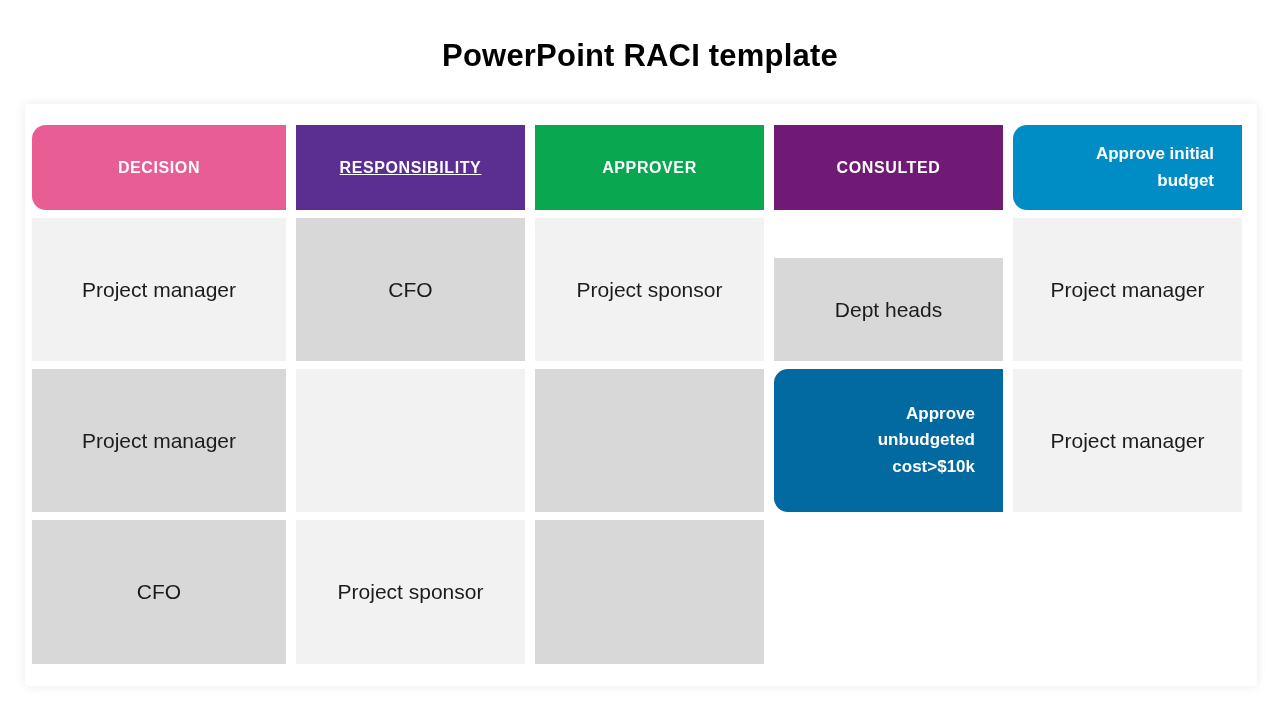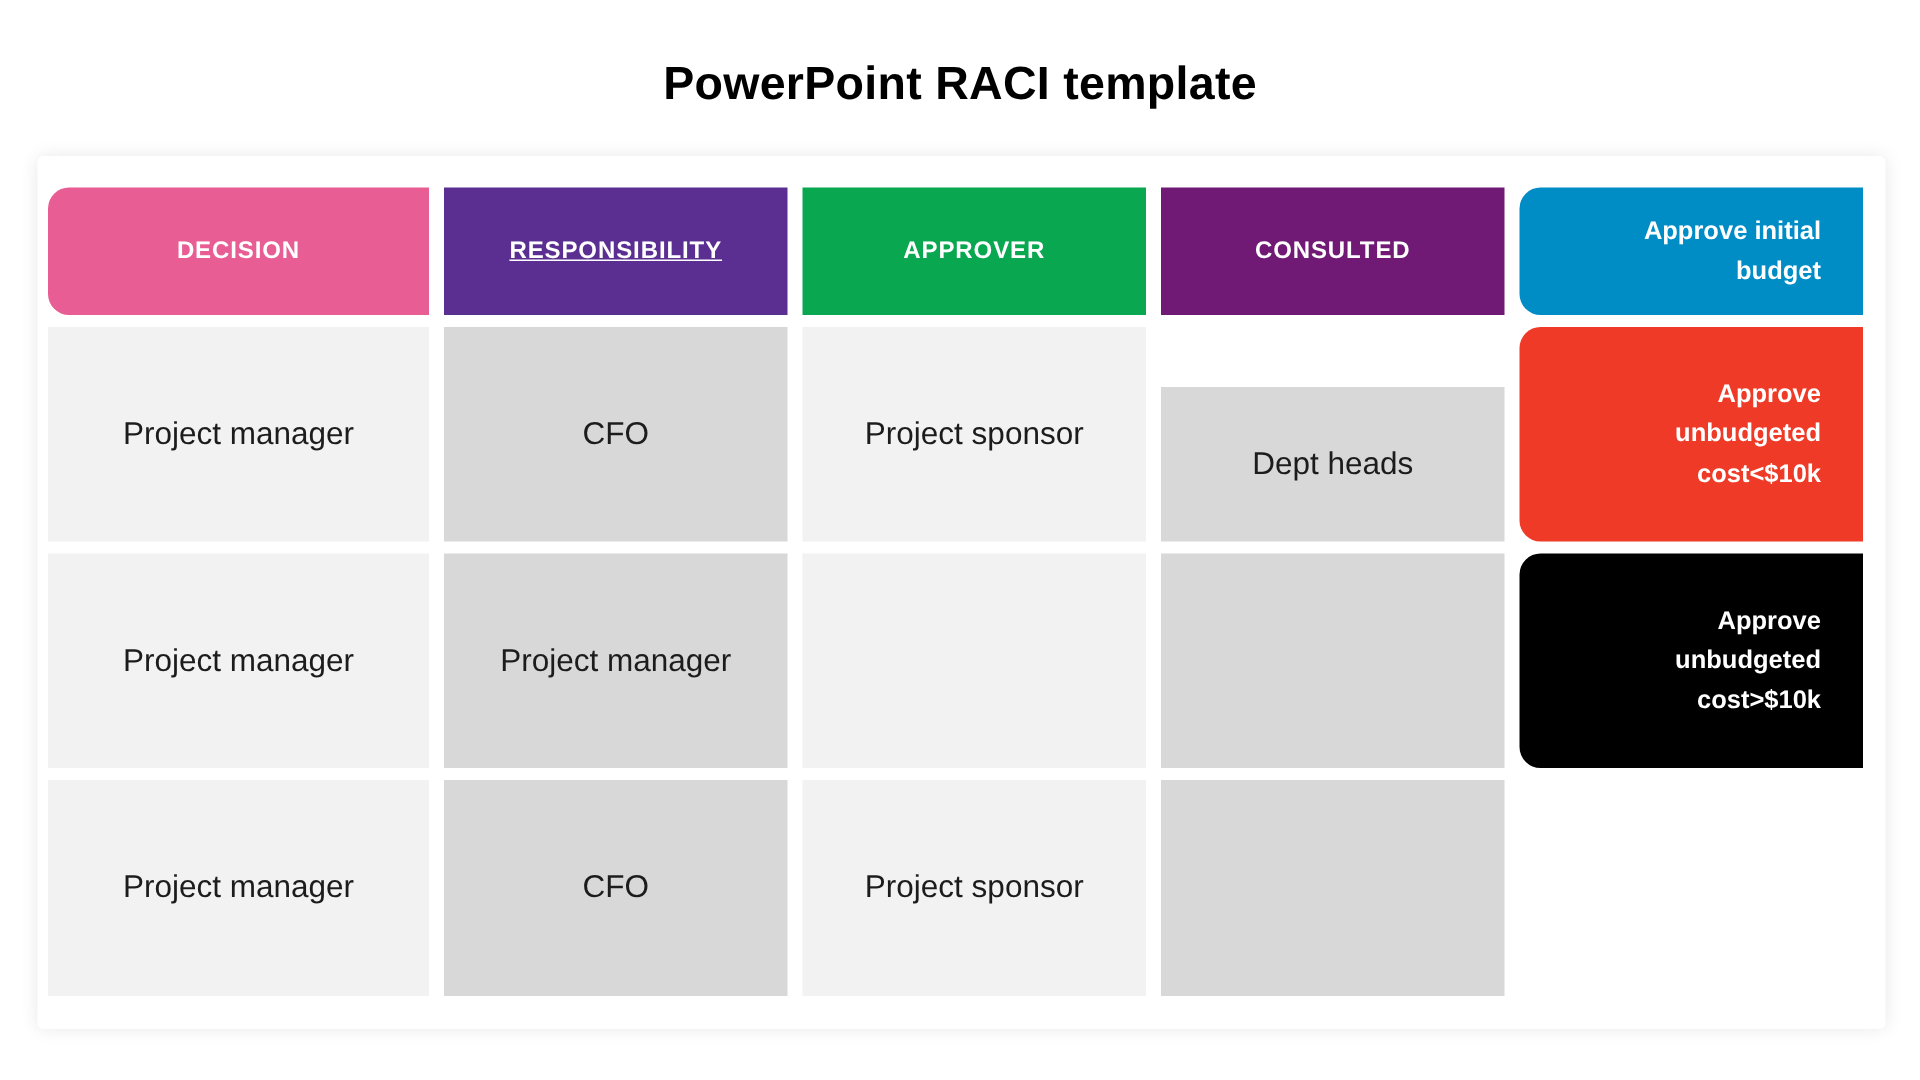--- a/index.html
+++ b/index.html
@@ -99,27 +99,26 @@
       <div class="hcell" style="background: rgb(91, 47, 146); text-decoration: underline;">RESPONSIBILITY</div>
       <div class="hcell" style="background: rgb(9, 168, 80);">APPROVER</div>
       <div class="hcell" style="background: #701a75;">CONSULTED</div>
 
       <div class="dcell" style="background: rgb(0, 140, 197);">Approve initial budget</div>
       <div class="cell" style="background: rgb(242, 242, 242);">Project manager</div>
       <div class="cell" style="background: rgb(216, 216, 216);">CFO</div>
       <div class="cell" style="background: rgb(242, 242, 242);">Project sponsor</div>
       <div class="cell" style="background: rgb(216, 216, 216); margin-top: 40px;">Dept heads</div>
 
-      <div class="dcell" style="background: rgb(238, 58, 38);">Approve unbudgeted cost&lt;$10k</div>
       <div class="cell" style="background: rgb(242, 242, 242);">Project manager</div>
       <div class="cell" style="background: rgb(216, 216, 216);">Project manager</div>
       <div class="cell" style="background: rgb(242, 242, 242);"></div>
       <div class="cell" style="background: rgb(216, 216, 216);"></div>
 
-      <div class="dcell" style="background: #000000;">Approve unbudgeted cost&gt;$10k</div>
+      <div class="dcell" style="background: #0369a1;">Approve unbudgeted cost&gt;$10k</div>
       <div class="cell" style="background: rgb(242, 242, 242);">Project manager</div>
       <div class="cell" style="background: rgb(216, 216, 216);">CFO</div>
       <div class="cell" style="background: rgb(242, 242, 242);">Project sponsor</div>
       <div class="cell" style="background: rgb(216, 216, 216);"></div>
 
     </div>
   </div>
 </div>
 
 </body></html>

